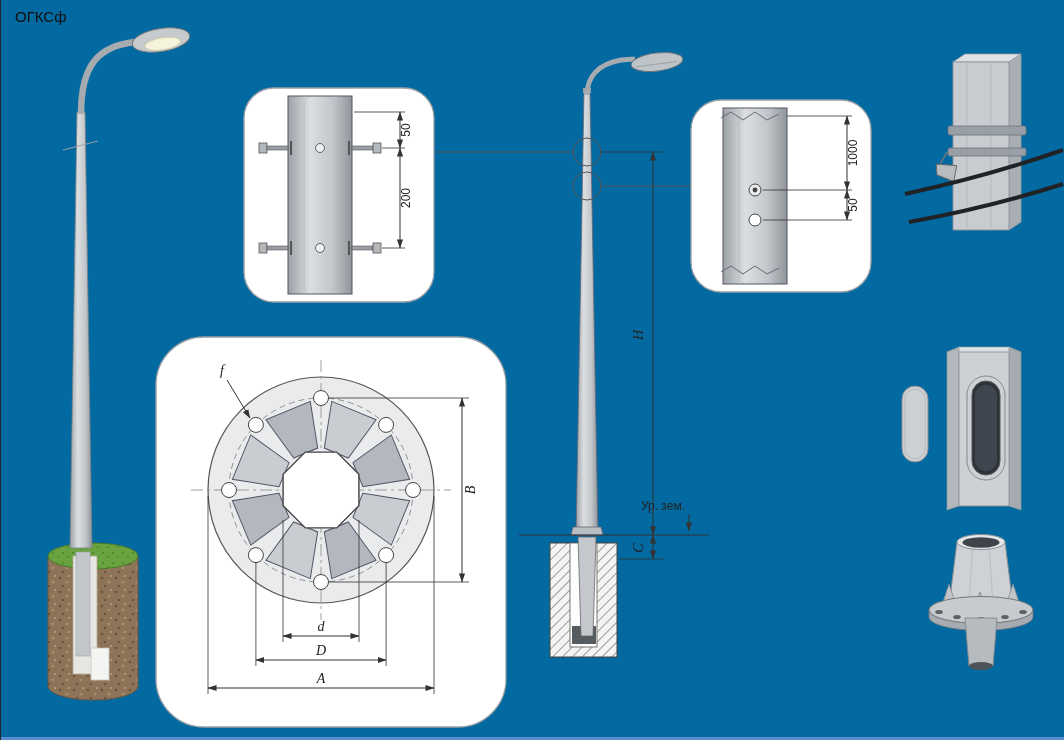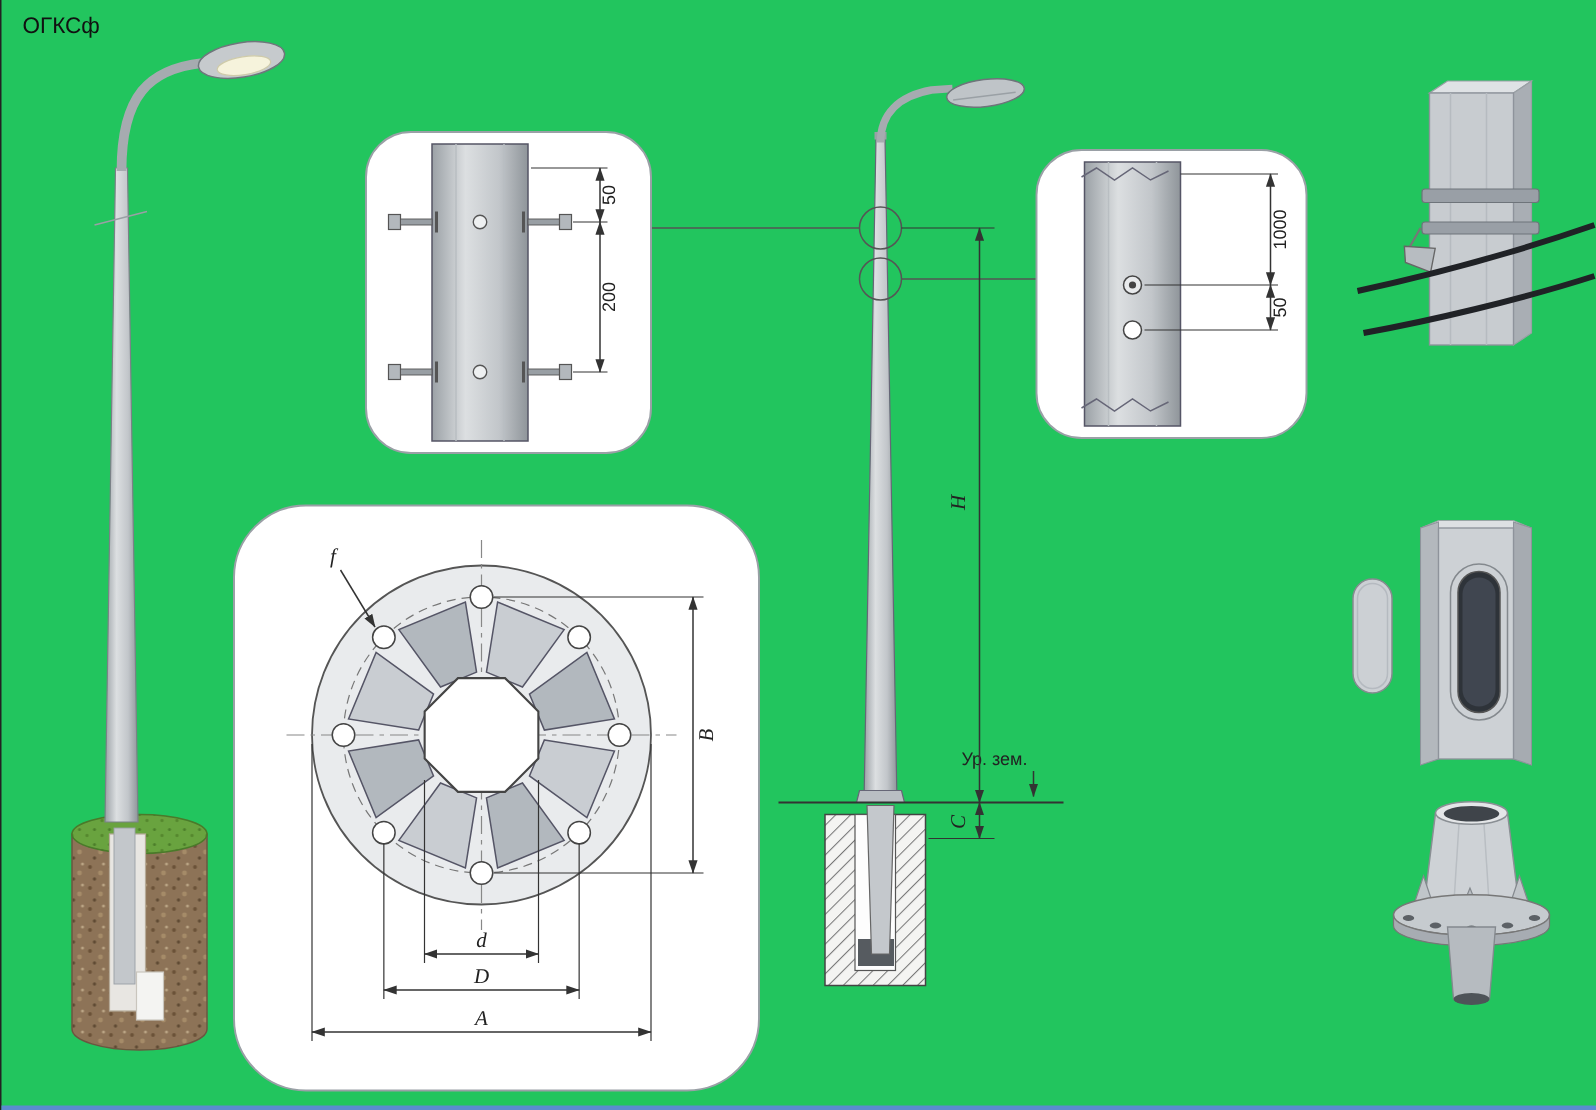--- a/index.html
+++ b/index.html
@@ -1,17 +1,17 @@
 <!DOCTYPE html>
 <html style="--metal: #c8ccd0; --metal-dark: #9aa0a6; --grass: #69a33f; --soil: #8d7357; --line: #333333; --lamp-lens: #f6f3dc; --accent-edge: #5b8bd0;"><head>
 <meta charset="utf-8">
 <style>
   html,body{margin:0;padding:0;background:#ffffff;width:1064px;height:740px;overflow:hidden;
     font-family:"Liberation Sans", sans-serif;}
-  .page{position:relative;width:1064px;height:740px;background:#22c55e;border-left:1px solid #222;}
+  .page{position:relative;width:1064px;height:740px;background:#0369a1;border-left:1px solid #222;}
   svg{display:block}
   .dim-num{font:12px "Liberation Sans", sans-serif;fill:#222;}
   .dim-letter{font:italic 14px "Liberation Serif", serif;fill:#222;}
   .title-text{font:15px "Liberation Sans", sans-serif;fill:#111;}
   .ground-text{font:12px "Liberation Sans", sans-serif;fill:#222;}
   .thin{stroke:#333;stroke-width:0.8;fill:none}
   .dimline{stroke:#333;stroke-width:1;fill:none}
   .callout{stroke:#555;stroke-width:1;fill:none}
   .detailbox{fill:#ffffff;stroke:#9aa0a6;stroke-width:1.3}
   .bottom-edge{position:absolute;left:0;bottom:0;width:1064px;height:3px;background:var(--accent-edge,#5b8bd0);}

